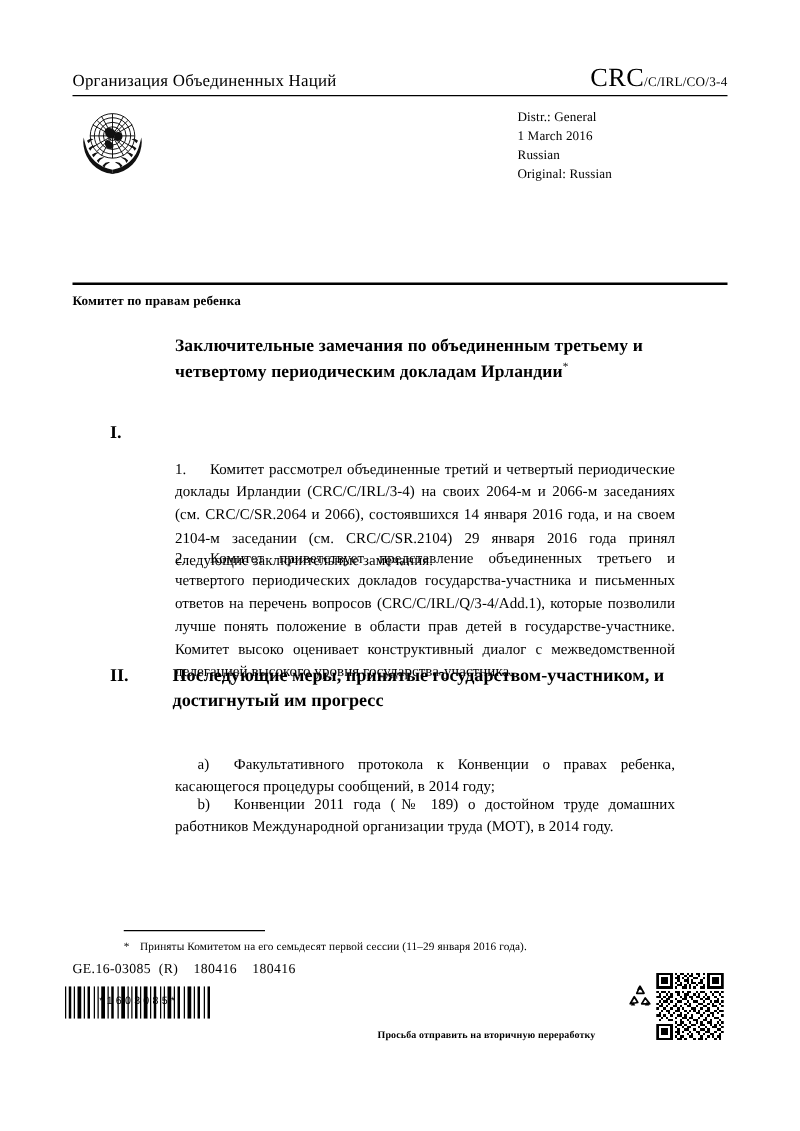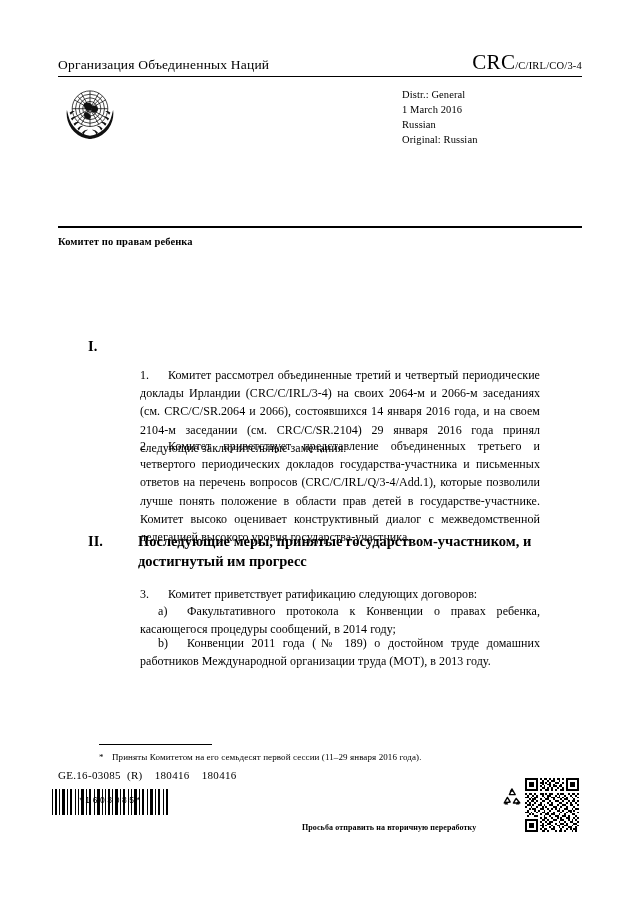--- a/index.html
+++ b/index.html
@@ -75,21 +75,21 @@
     top: 86px;
     font-family: "Liberation Serif", serif;
     font-weight: bold;
     font-size: 19.5px;
     line-height: 1.22;
     letter-spacing: 0.1px;
   }
 
   .distr-block {
     position: absolute;
-    left: 402px;
+    left: 414px;
     top: 88px;
     font-size: 10.5px;
     line-height: 1.42;
     letter-spacing: 0.1px;
   }
 
   .rule-thick {
     position: absolute;
     left: 58px;
     top: 226px;
@@ -310,48 +310,48 @@
     <div>Distr.: General</div>
     <div>1 March 2016</div>
     <div>Russian</div>
     <div>Original: Russian</div>
   </div>
 
   <div class="rule-thick"></div>
 
   <div class="committee">Комитет по правам ребенка</div>
 
+  <div class="main-title">
+    <span>Заключительные замечания по объединенным третьему и четвертому периодическим докладам Ирландии</span><span class="star">*</span>
+  </div>
 
   <div class="sec-heading" id="sec-1">
     <span class="num">I.</span>
   </div>
 
   <div class="para" id="para-1">
     <span class="lead">1.</span><span>Комитет рассмотрел объединенные третий и четвертый периодические доклады Ирландии (CRC/C/IRL/3-4) на своих 2064-м и 2066-м заседаниях (см. CRC/C/SR.2064 и 2066), состоявшихся 14 января 2016 года, и на своем 2104-м заседании (см. CRC/C/SR.2104) 29 января 2016 года принял следующие заключительные замечания.</span>
   </div>
 
   <div class="para" id="para-2">
     <span class="lead">2.</span><span>Комитет приветствует представление объединенных третьего и четвертого периодических докладов государства-участника и письменных ответов на перечень вопросов (CRC/C/IRL/Q/3-4/Add.1), которые позволили лучше понять положение в области прав детей в государстве-участнике. Комитет высоко оценивает конструктивный диалог с межведомственной делегацией высокого уровня государства-участника.</span>
   </div>
 
   <div class="sec-heading" id="sec-2">
     <span class="num">II.</span>
     <span class="txt">Последующие меры, принятые государством-участником, и достигнутый им прогресс</span>
   </div>
 
-  <div class="para" id="para-3">
-    <span class="lead">3.</span><span>Комитет приветствует ратификацию следующих договоров:</span>
-  </div>
 
   <div class="para" id="para-3a">
     <span class="lead-ab">a)</span><span>Факультативного протокола к Конвенции о правах ребенка, касающегося процедуры сообщений, в 2014 году;</span>
   </div>
 
   <div class="para" id="para-3b">
-    <span class="lead-ab">b)</span><span>Конвенции 2011 года (№ 189) о достойном труде домашних работников Международной организации труда (МОТ), в 2013 году.</span>
+    <span class="lead-ab">b)</span><span>Конвенции 2011 года (№ 189) о достойном труде домашних работников Международной организации труда (МОТ), в 2014 году.</span>
   </div>
 
   <div class="fn-rule"></div>
 
   <div class="footnote">
     <span class="fstar">*</span><span>Приняты Комитетом на его семьдесят первой сессии (11–29 января 2016 года).</span>
   </div>
 
   <div class="ge-line">GE.16-03085  (R)    180416    180416</div>
 

